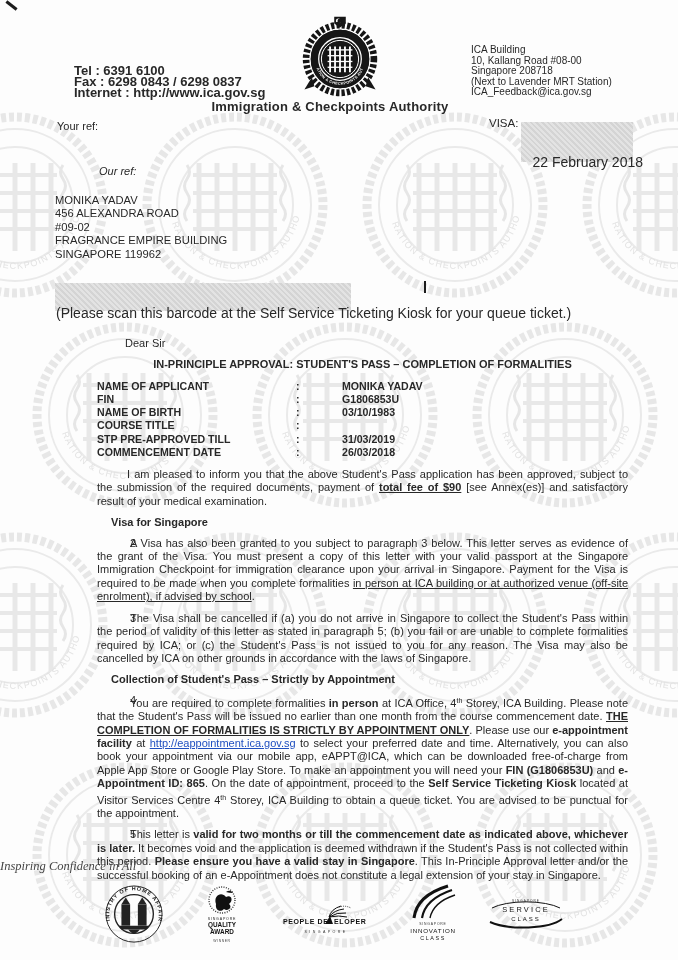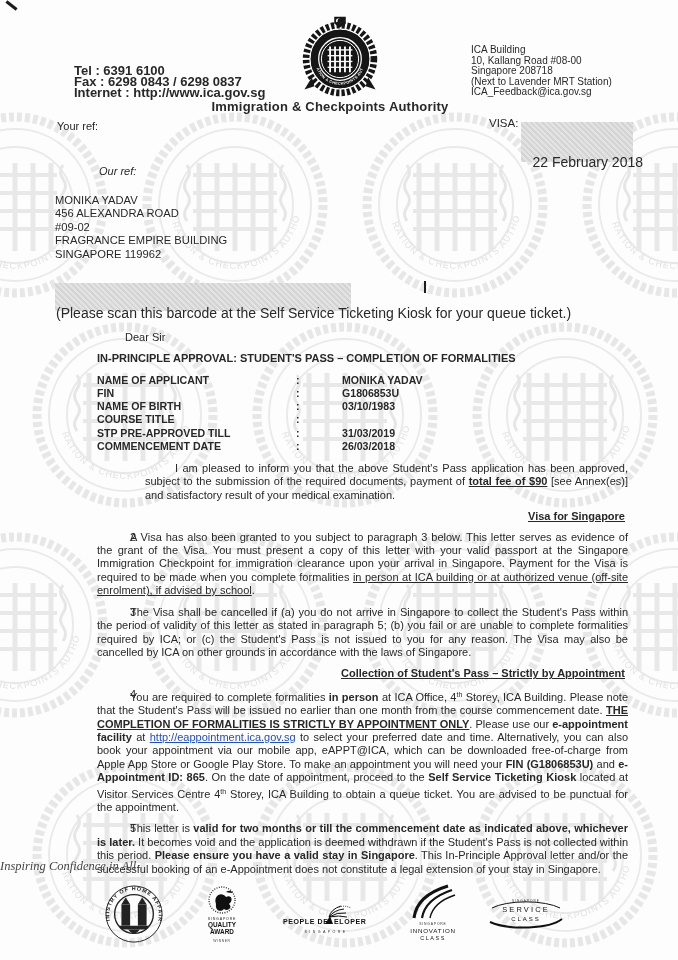--- a/index.html
+++ b/index.html
@@ -20,32 +20,32 @@
   .visa-label{position:absolute;left:489px;top:117px;font-size:11.5px;z-index:2;}
   .redact{background:#d8d8d8;background-image:repeating-linear-gradient(45deg,rgba(255,255,255,.28) 0 2px,rgba(0,0,0,.02) 2px 4px);z-index:2;}
   .visa-redact{position:absolute;left:521px;top:122px;width:112px;height:40px;}
   .letter-date{position:absolute;right:35px;top:154px;font-size:14px;z-index:2;}
   .recipient{position:absolute;left:55px;top:194px;font-size:11.2px;line-height:13.4px;z-index:2;}
   .barcode-redact{position:absolute;left:55px;top:283px;width:296px;height:28px;}
   .barcode-note{position:absolute;left:56px;top:305px;font-size:14px;font-weight:normal;z-index:2;}
   
   .letter-body{position:absolute;left:97px;top:328px;width:531px;font-size:11px;line-height:13.4px;
                text-align:justify;z-index:2;}
-  .salutation{margin:3px 0 8px;padding-left:28px;}
-  .subject{font-weight:bold;margin:0 0 8px;text-align:left;}
+  .salutation{margin:9px 0 8px;padding-left:28px;}
+  .subject{font-weight:bold;margin:0 0 8px;text-align:center;}
   .details{margin:0 0 9px;font-size:10.6px;line-height:13.2px;font-weight:bold;}
   .drow{display:flex;gap:16px;}
   .dlabel{width:183px;}
   .dcolon{width:30px;}
   .dvalue{white-space:nowrap;}
   .para{position:relative;margin:0 0 8px;}
-  .para.indent{text-indent:30px;margin-left:48px;}
+  .para.indent{text-indent:30px;}
   .para.numbered{text-indent:33px;}
   .pnum{position:absolute;left:0;top:0;}
-  .sect-head{font-weight:bold;text-decoration:underline;margin:1px 3px 7px;text-align:right;}
+  .sect-head{font-weight:bold;margin:1px 14px 7px;text-align:left;}
   .b{font-weight:bold;}
   .u{text-decoration:underline;}
   .sup{font-size:7px;vertical-align:4px;letter-spacing:0;}
   .link{color:#1f4fc0;text-decoration:underline;cursor:pointer;}
   
   .tagline{position:absolute;left:0;top:859px;width:678px;text-align:left;
            font-family:"Liberation Serif",serif;font-style:italic;font-size:12.5px;color:#454545;z-index:2;}
   .flogo{position:absolute;z-index:2;}
   .logo-mha{left:104px;top:884px;width:60px;height:62px;}
   .logo-sqa{left:196px;top:886px;width:52px;height:64px;}

